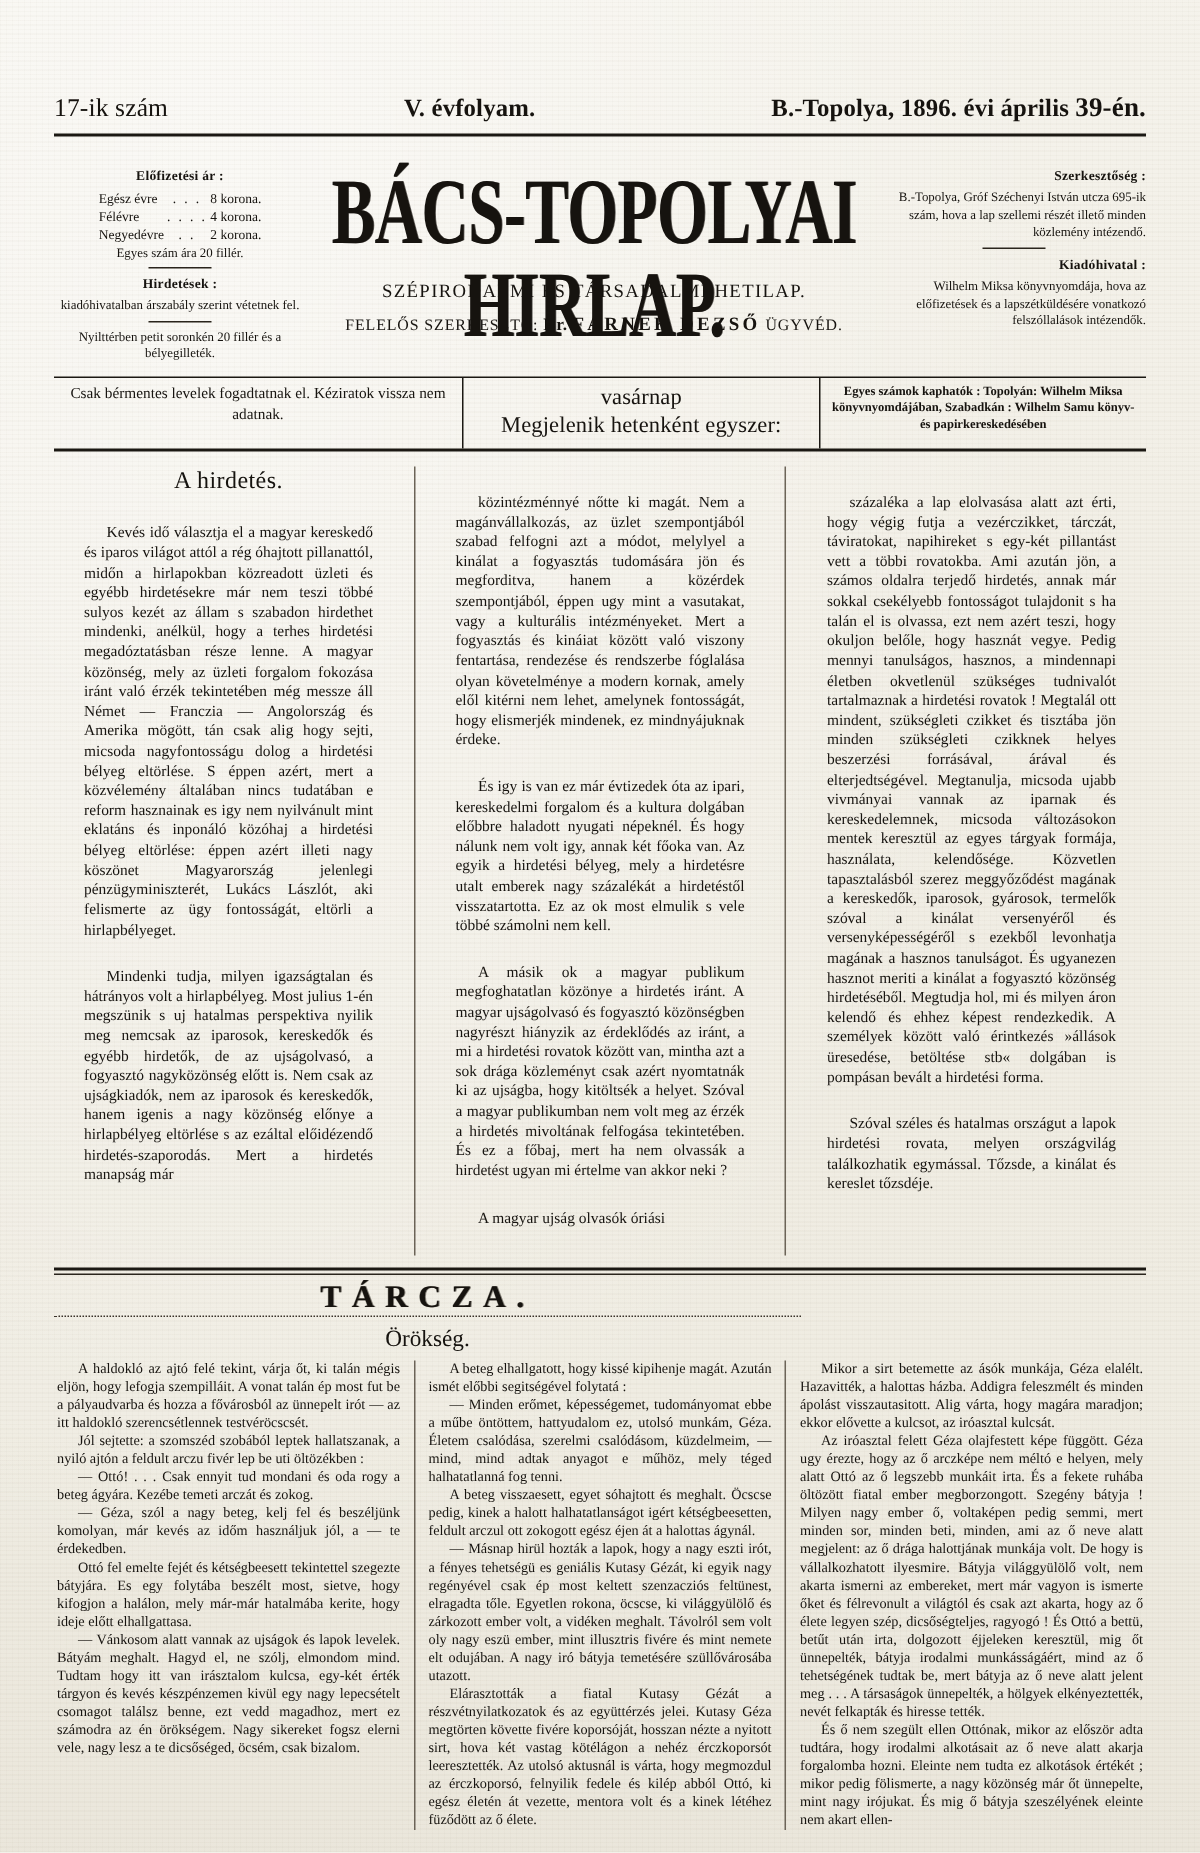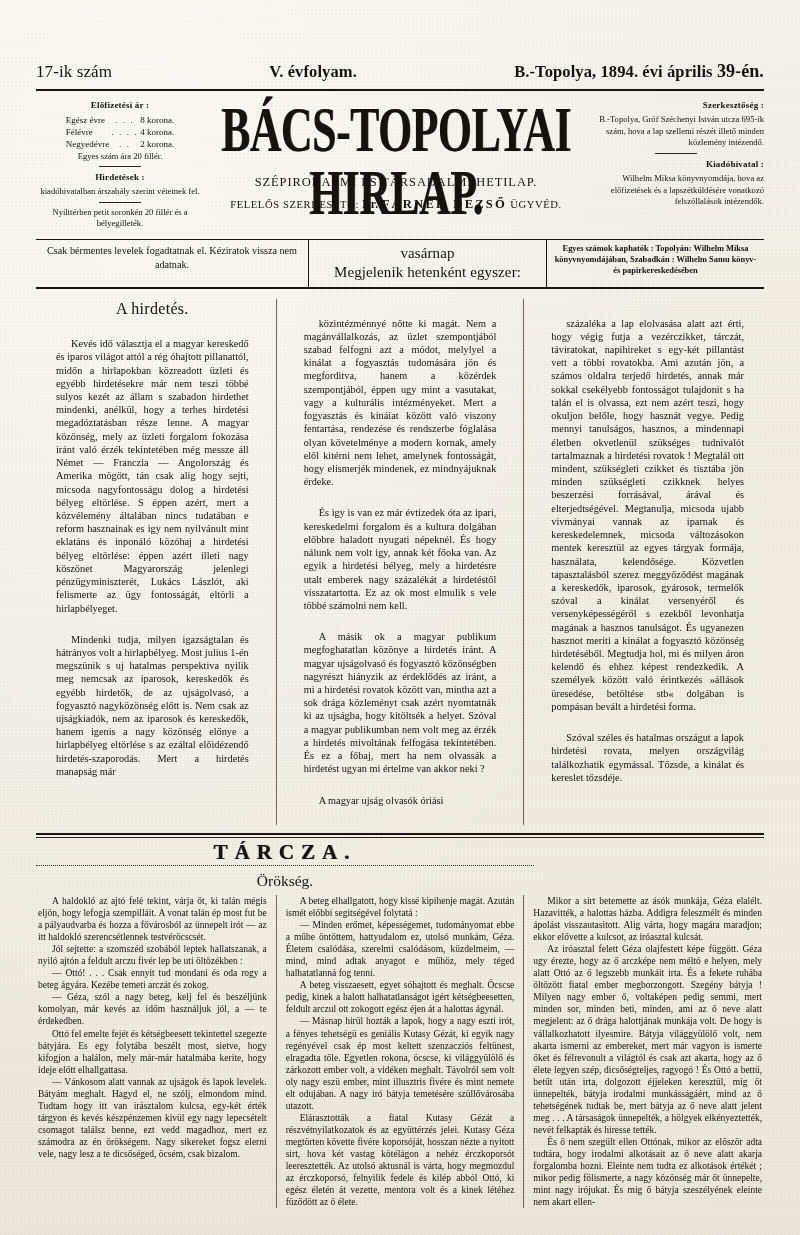--- a/index.html
+++ b/index.html
@@ -40,21 +40,21 @@
   .topline .vol{font-weight:700;font-size:16.5px;}
   .topline .place{font-weight:700;font-size:16.5px;}
   .place .day{font-size:18px;font-weight:700;}
   .rule-heavy{border:0;border-top:2.4px solid #1b1813;margin:7px 0 0 0;}
   .rule-thin{border:0;border-top:1px solid #2a251d;margin:0;}
   .rule-dotted{border:0;border-top:1.6px dotted #3a332a;margin:0;}
 
   
   .masthead{
     display:flex;align-items:stretch;
-    padding-top:4px;
+    padding-top:16px;
   }
   .mh-side{
     width:168px;flex:0 0 168px;
     text-align:center;
     font-size:8.6px;line-height:1.35;
     padding-top:4px;
   }
   .mh-side.right{width:176px;flex:0 0 176px;text-align:right;}
   .mh-head{font-weight:700;font-size:9px;margin-bottom:3px;letter-spacing:.2px;}
   .price-tbl{margin:0 auto;border-collapse:collapse;font-size:9px;}
@@ -158,21 +158,21 @@
 </head>
 <body>
 
 <div class="page">
   <div class="inner">
 
     <div class="topline">
       <div class="issue">17-ik szám</div>
       <div class="vol">V. évfolyam.</div>
       <div class="place">
-        <span>B.-Topolya, 1894. évi április</span>
+        <span>B.-Topolya, 1896. évi április</span>
         <span class="day">39-én.</span>
       </div>
     </div>
     <hr class="rule-heavy">
 
     <div class="masthead">
 
       <div class="mh-side left">
         <div class="mh-head">Előfizetési ár :</div>
         <table class="price-tbl">

